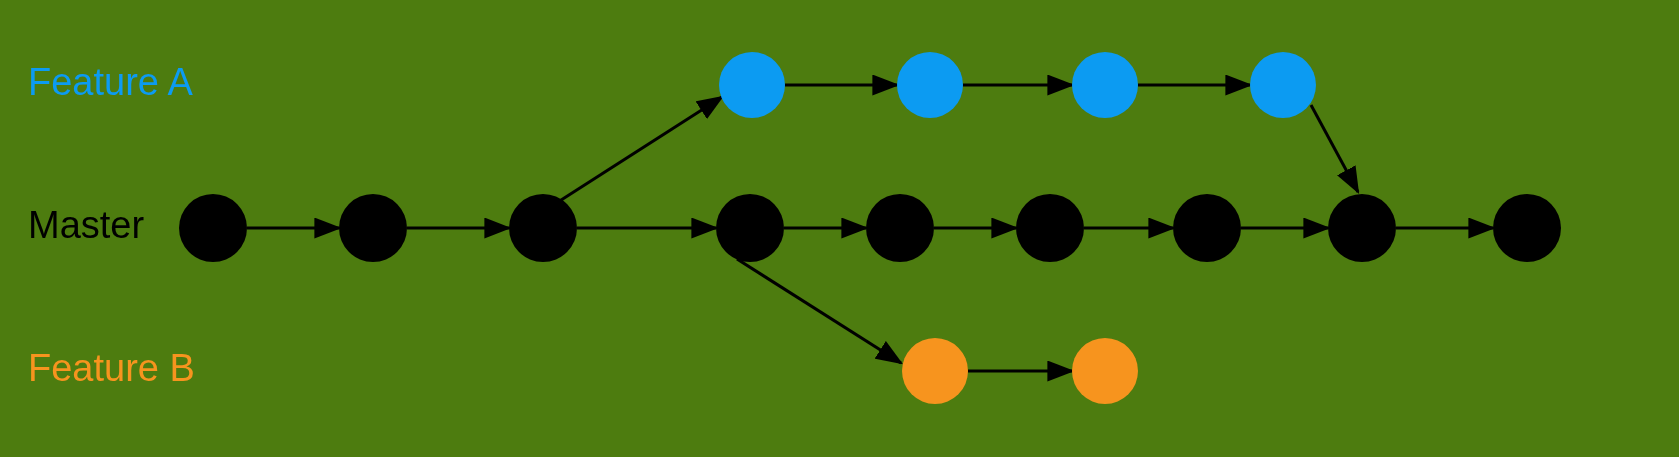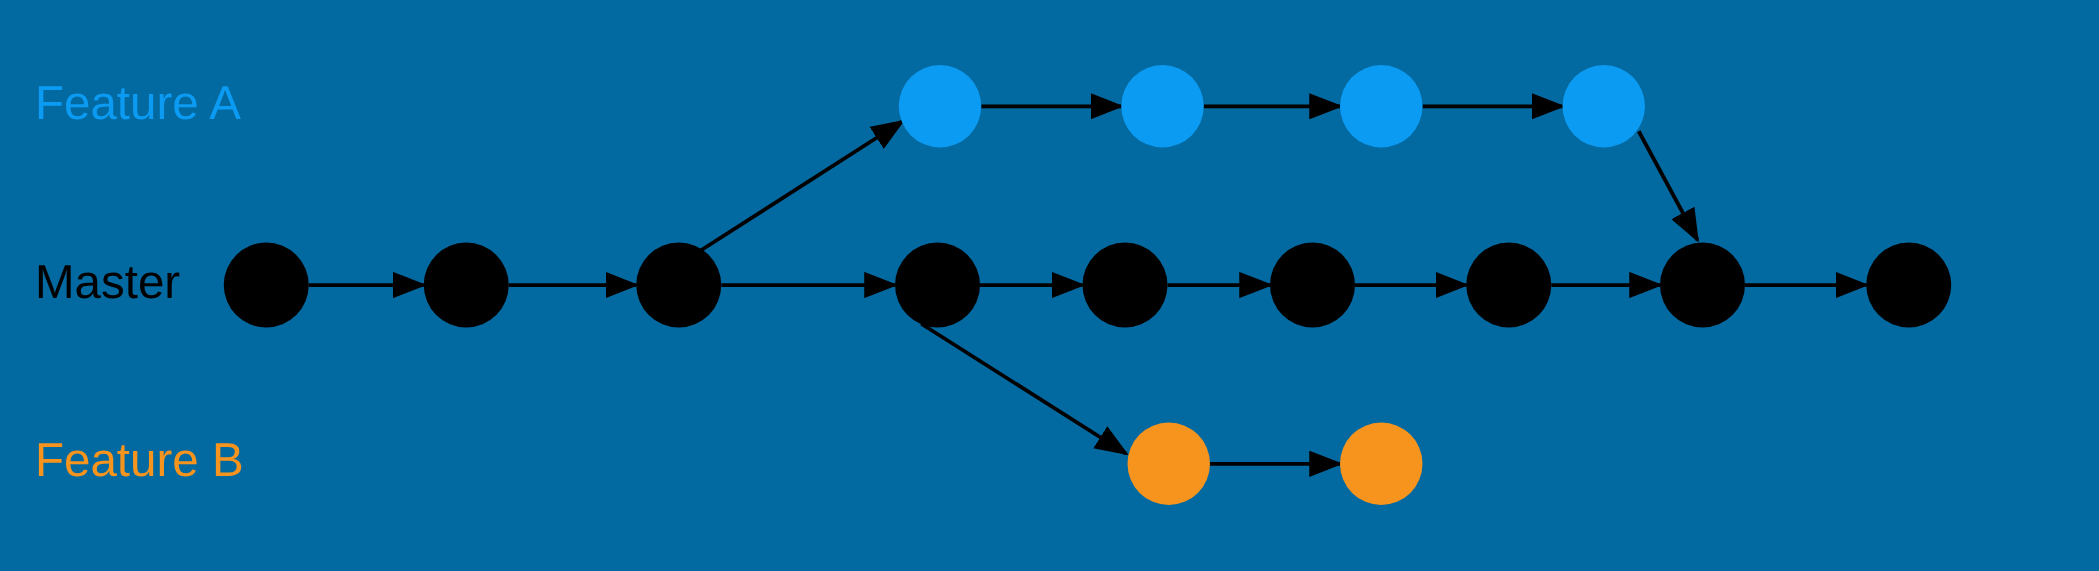--- a/index.html
+++ b/index.html
@@ -7,21 +7,21 @@
     padding: 0;
     background: #ffffff;
   }
   body {
     font-family: "Liberation Sans", sans-serif;
   }
   #diagram-root {
     position: relative;
     width: 1679px;
     height: 457px;
-    background: #0369a1;
+    background: #4d7c0f;
     overflow: hidden;
   }
   #git-graph-svg {
     position: absolute;
     top: 0;
     left: 0;
     width: 1679px;
     height: 457px;
     display: block;
   }

